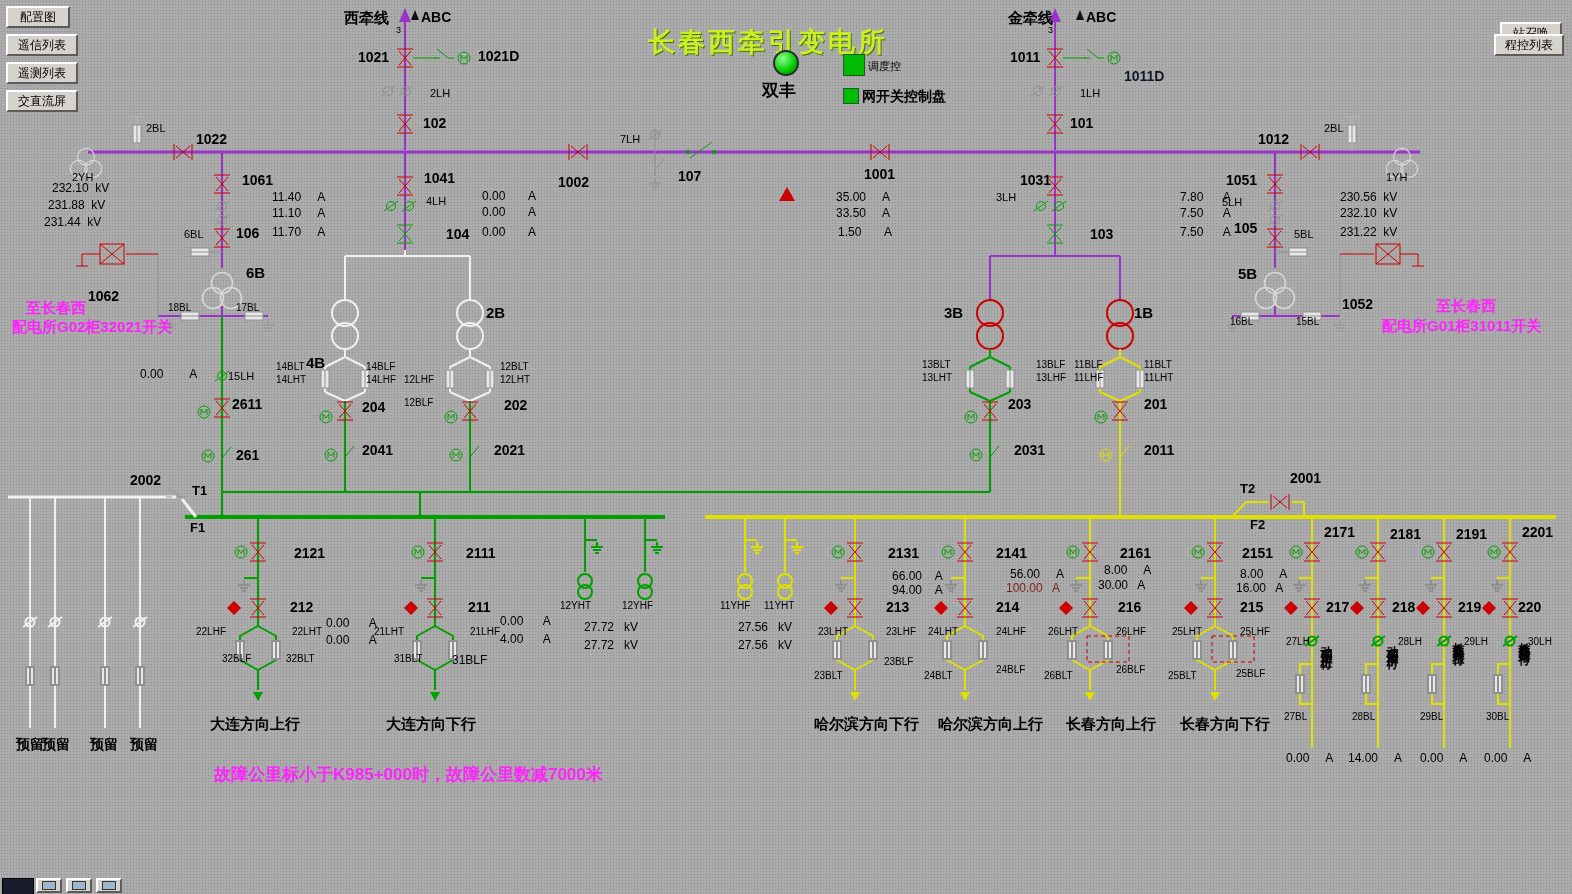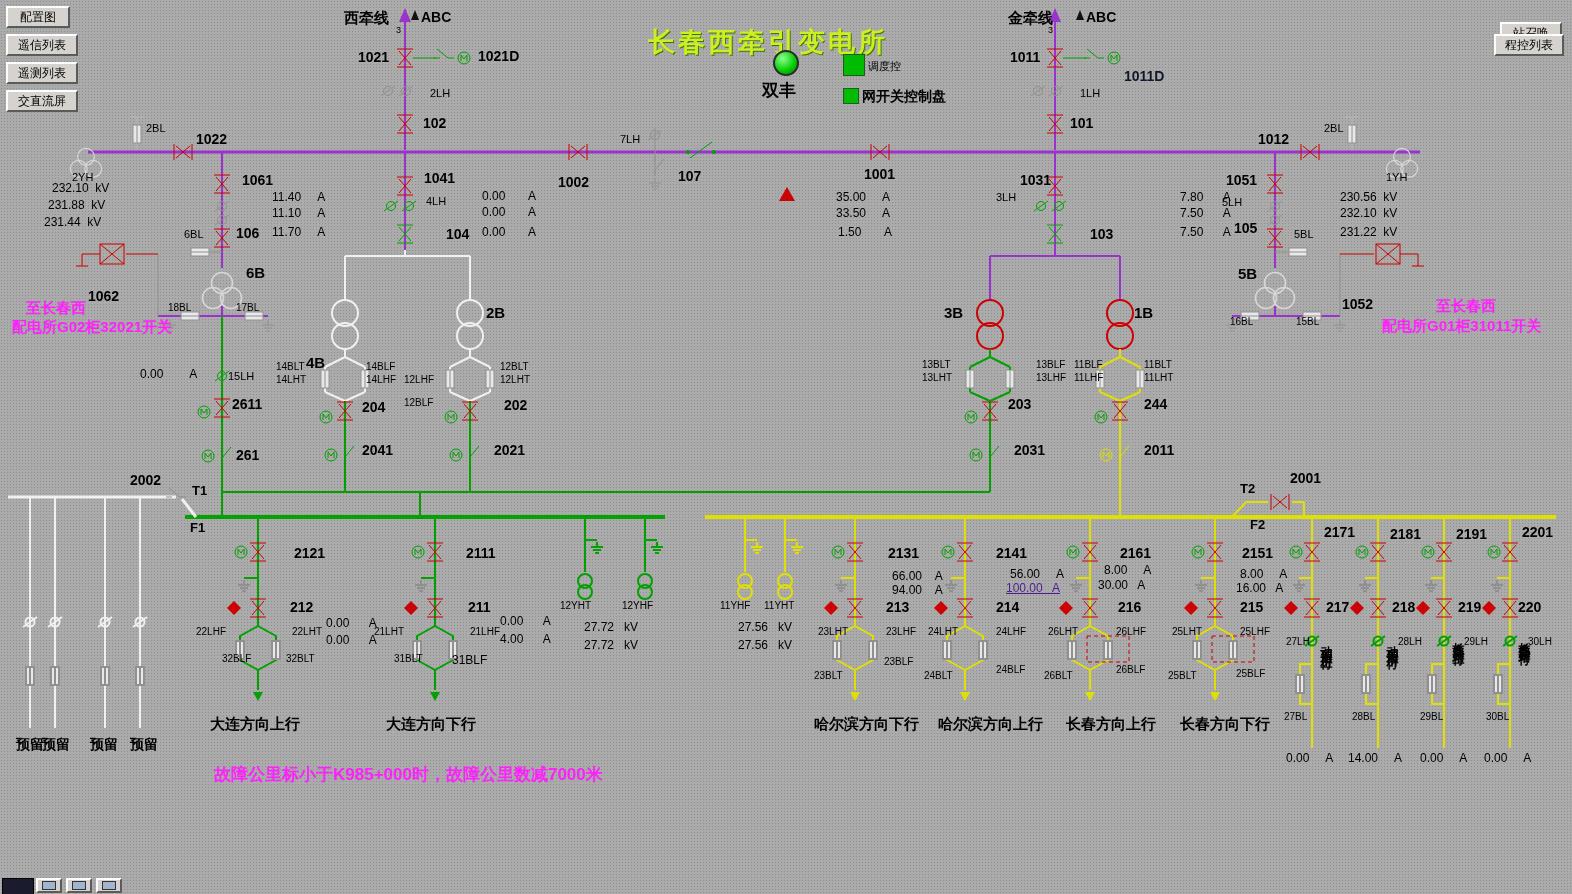--- a/index.html
+++ b/index.html
@@ -551,21 +551,21 @@
       <div class="lb" style="left: 1134px; top: 305px; font-size: 15px; font-weight: bold; color: rgb(0, 0, 0);">1B</div>
       <div class="lb" style="left: 922px; top: 360px; font-size: 10px; color: rgb(0, 0, 0);">13BLT</div>
       <div class="lb" style="left: 922px; top: 373px; font-size: 10px; color: rgb(0, 0, 0);">13LHT</div>
       <div class="lb" style="left: 1036px; top: 360px; font-size: 10px; color: rgb(0, 0, 0);">13BLF</div>
       <div class="lb" style="left: 1074px; top: 360px; font-size: 10px; color: rgb(0, 0, 0);">11BLF</div>
       <div class="lb" style="left: 1036px; top: 373px; font-size: 10px; color: rgb(0, 0, 0);">13LHF</div>
       <div class="lb" style="left: 1074px; top: 373px; font-size: 10px; color: rgb(0, 0, 0);">11LHF</div>
       <div class="lb" style="left: 1144px; top: 360px; font-size: 10px; color: rgb(0, 0, 0);">11BLT</div>
       <div class="lb" style="left: 1144px; top: 373px; font-size: 10px; color: rgb(0, 0, 0);">11LHT</div>
       <div class="lb" style="left: 1008px; top: 397px; font-size: 14px; font-weight: bold; color: rgb(0, 0, 0);">203</div>
-      <div class="lb" style="left: 1144px; top: 397px; font-size: 14px; font-weight: bold; color: rgb(0, 0, 0);">244</div>
+      <div class="lb" style="left: 1144px; top: 397px; font-size: 14px; font-weight: bold; color: rgb(0, 0, 0);">201</div>
       <div class="lb" style="left: 1014px; top: 443px; font-size: 14px; font-weight: bold; color: rgb(0, 0, 0);">2031</div>
       <div class="lb" style="left: 1144px; top: 443px; font-size: 14px; font-weight: bold; color: rgb(0, 0, 0);">2011</div>
       <div class="lb" style="left: 1226px; top: 173px; font-size: 14px; font-weight: bold; color: rgb(0, 0, 0);">1051</div>
       <div class="lb" style="left: 1180px; top: 191px; font-size: 12px; color: rgb(0, 0, 0);">7.80      A</div>
       <div class="lb" style="left: 1180px; top: 207px; font-size: 12px; color: rgb(0, 0, 0);">7.50      A</div>
       <div class="lb" style="left: 1180px; top: 226px; font-size: 12px; color: rgb(0, 0, 0);">7.50      A</div>
       <div class="lb" style="left: 1222px; top: 197px; font-size: 11px; color: rgb(0, 0, 0);">5LH</div>
       <div class="lb" style="left: 1234px; top: 221px; font-size: 14px; font-weight: bold; color: rgb(0, 0, 0);">105</div>
       <div class="lb" style="left: 1294px; top: 229px; font-size: 11px; color: rgb(0, 0, 0);">5BL</div>
       <div class="lb" style="left: 1340px; top: 191px; font-size: 12px; color: rgb(0, 0, 0);">230.56  kV</div>
@@ -617,21 +617,21 @@
       <div class="lb" style="left: 892px; top: 570px; font-size: 12px; color: rgb(0, 0, 0);">66.00    A</div>
       <div class="lb" style="left: 892px; top: 584px; font-size: 12px; color: rgb(0, 0, 0);">94.00    A</div>
       <div class="lb" style="left: 886px; top: 600px; font-size: 14px; font-weight: bold; color: rgb(0, 0, 0);">213</div>
       <div class="lb" style="left: 818px; top: 627px; font-size: 10px; color: rgb(0, 0, 0);">23LHT</div>
       <div class="lb" style="left: 886px; top: 627px; font-size: 10px; color: rgb(0, 0, 0);">23LHF</div>
       <div class="lb" style="left: 814px; top: 671px; font-size: 10px; color: rgb(0, 0, 0);">23BLT</div>
       <div class="lb" style="left: 884px; top: 657px; font-size: 10px; color: rgb(0, 0, 0);">23BLF</div>
       <div class="lb" style="left: 814px; top: 716px; font-size: 15px; font-weight: bold; color: rgb(0, 0, 0);">哈尔滨方向下行</div>
       <div class="lb" style="left: 996px; top: 546px; font-size: 14px; font-weight: bold; color: rgb(0, 0, 0);">2141</div>
       <div class="lb" style="left: 1010px; top: 568px; font-size: 12px; color: rgb(0, 0, 0);">56.00     A</div>
-      <div class="lb" style="left: 1006px; top: 582px; font-size: 12px; color: #4c1d95; text-decoration: underline;">100.00   A</div>
+      <div class="lb" style="left: 1006px; top: 582px; font-size: 12px; color: #7f1d1d;">100.00   A</div>
       <div class="lb" style="left: 996px; top: 600px; font-size: 14px; font-weight: bold; color: rgb(0, 0, 0);">214</div>
       <div class="lb" style="left: 928px; top: 627px; font-size: 10px; color: rgb(0, 0, 0); text-align: right;">24LHT</div>
       <div class="lb" style="left: 996px; top: 627px; font-size: 10px; color: rgb(0, 0, 0);">24LHF</div>
       <div class="lb" style="left: 924px; top: 671px; font-size: 10px; color: rgb(0, 0, 0);">24BLT</div>
       <div class="lb" style="left: 996px; top: 665px; font-size: 10px; color: rgb(0, 0, 0);">24BLF</div>
       <div class="lb" style="left: 938px; top: 716px; font-size: 15px; font-weight: bold; color: rgb(0, 0, 0);">哈尔滨方向上行</div>
       <div class="lb" style="left: 1120px; top: 546px; font-size: 14px; font-weight: bold; color: rgb(0, 0, 0);">2161</div>
       <div class="lb" style="left: 1104px; top: 564px; font-size: 12px; color: rgb(0, 0, 0);">8.00     A</div>
       <div class="lb" style="left: 1098px; top: 579px; font-size: 12px; color: rgb(0, 0, 0);">30.00   A</div>
       <div class="lb" style="left: 1118px; top: 600px; font-size: 14px; font-weight: bold; color: rgb(0, 0, 0);">216</div>

